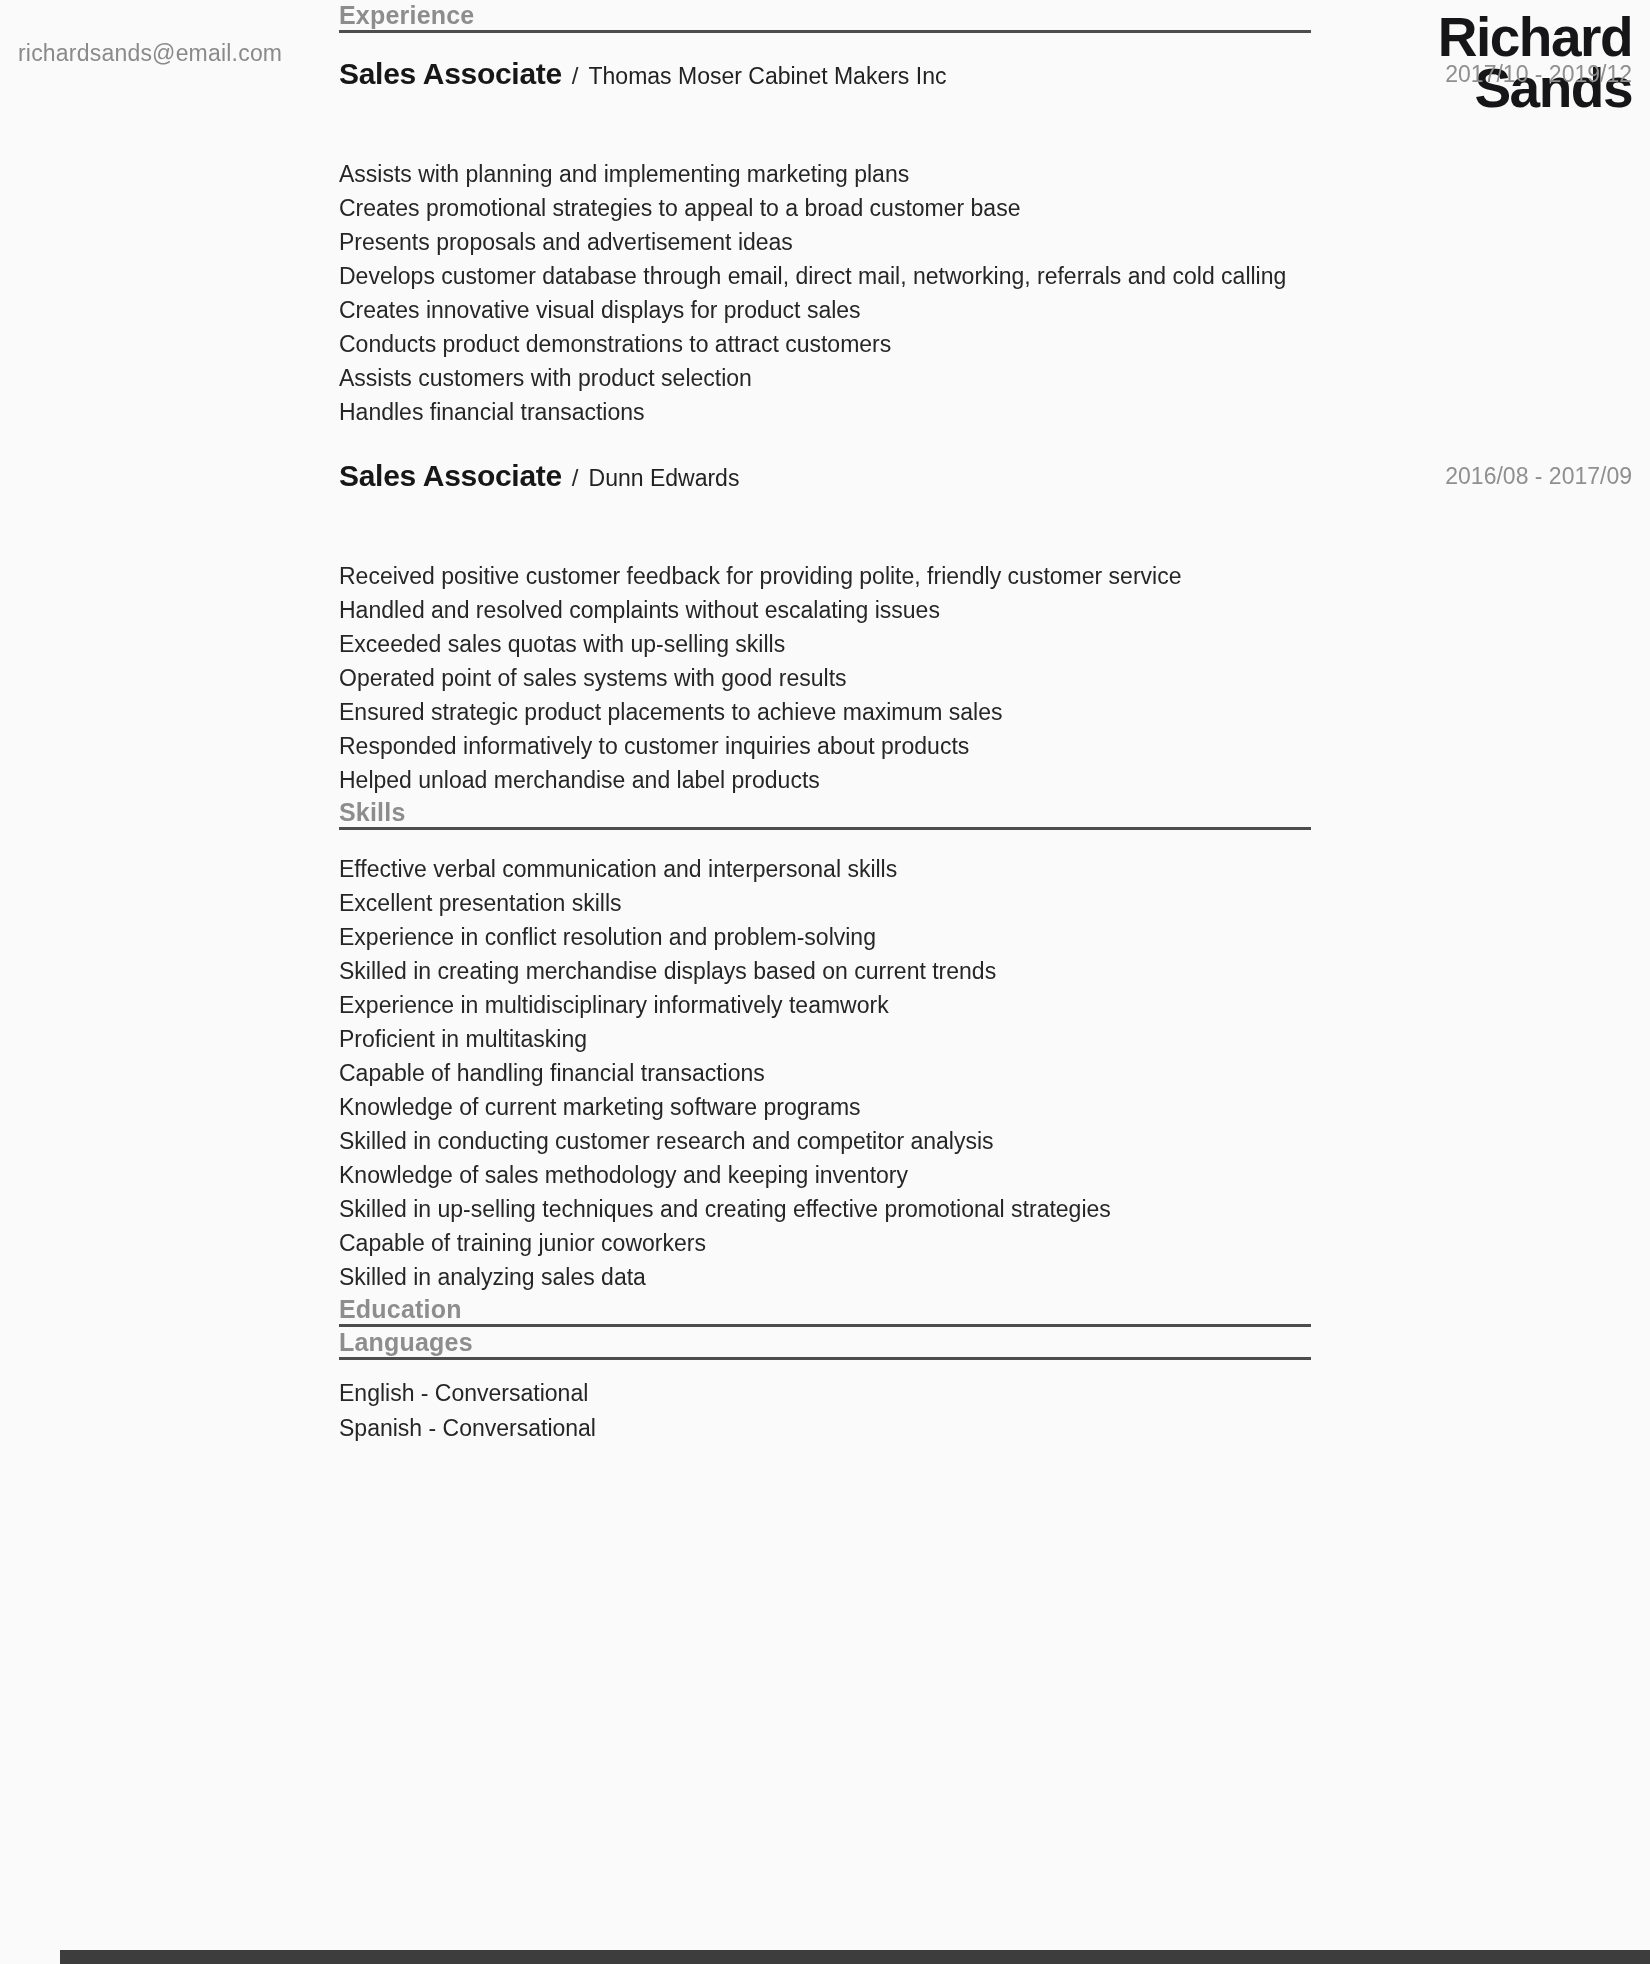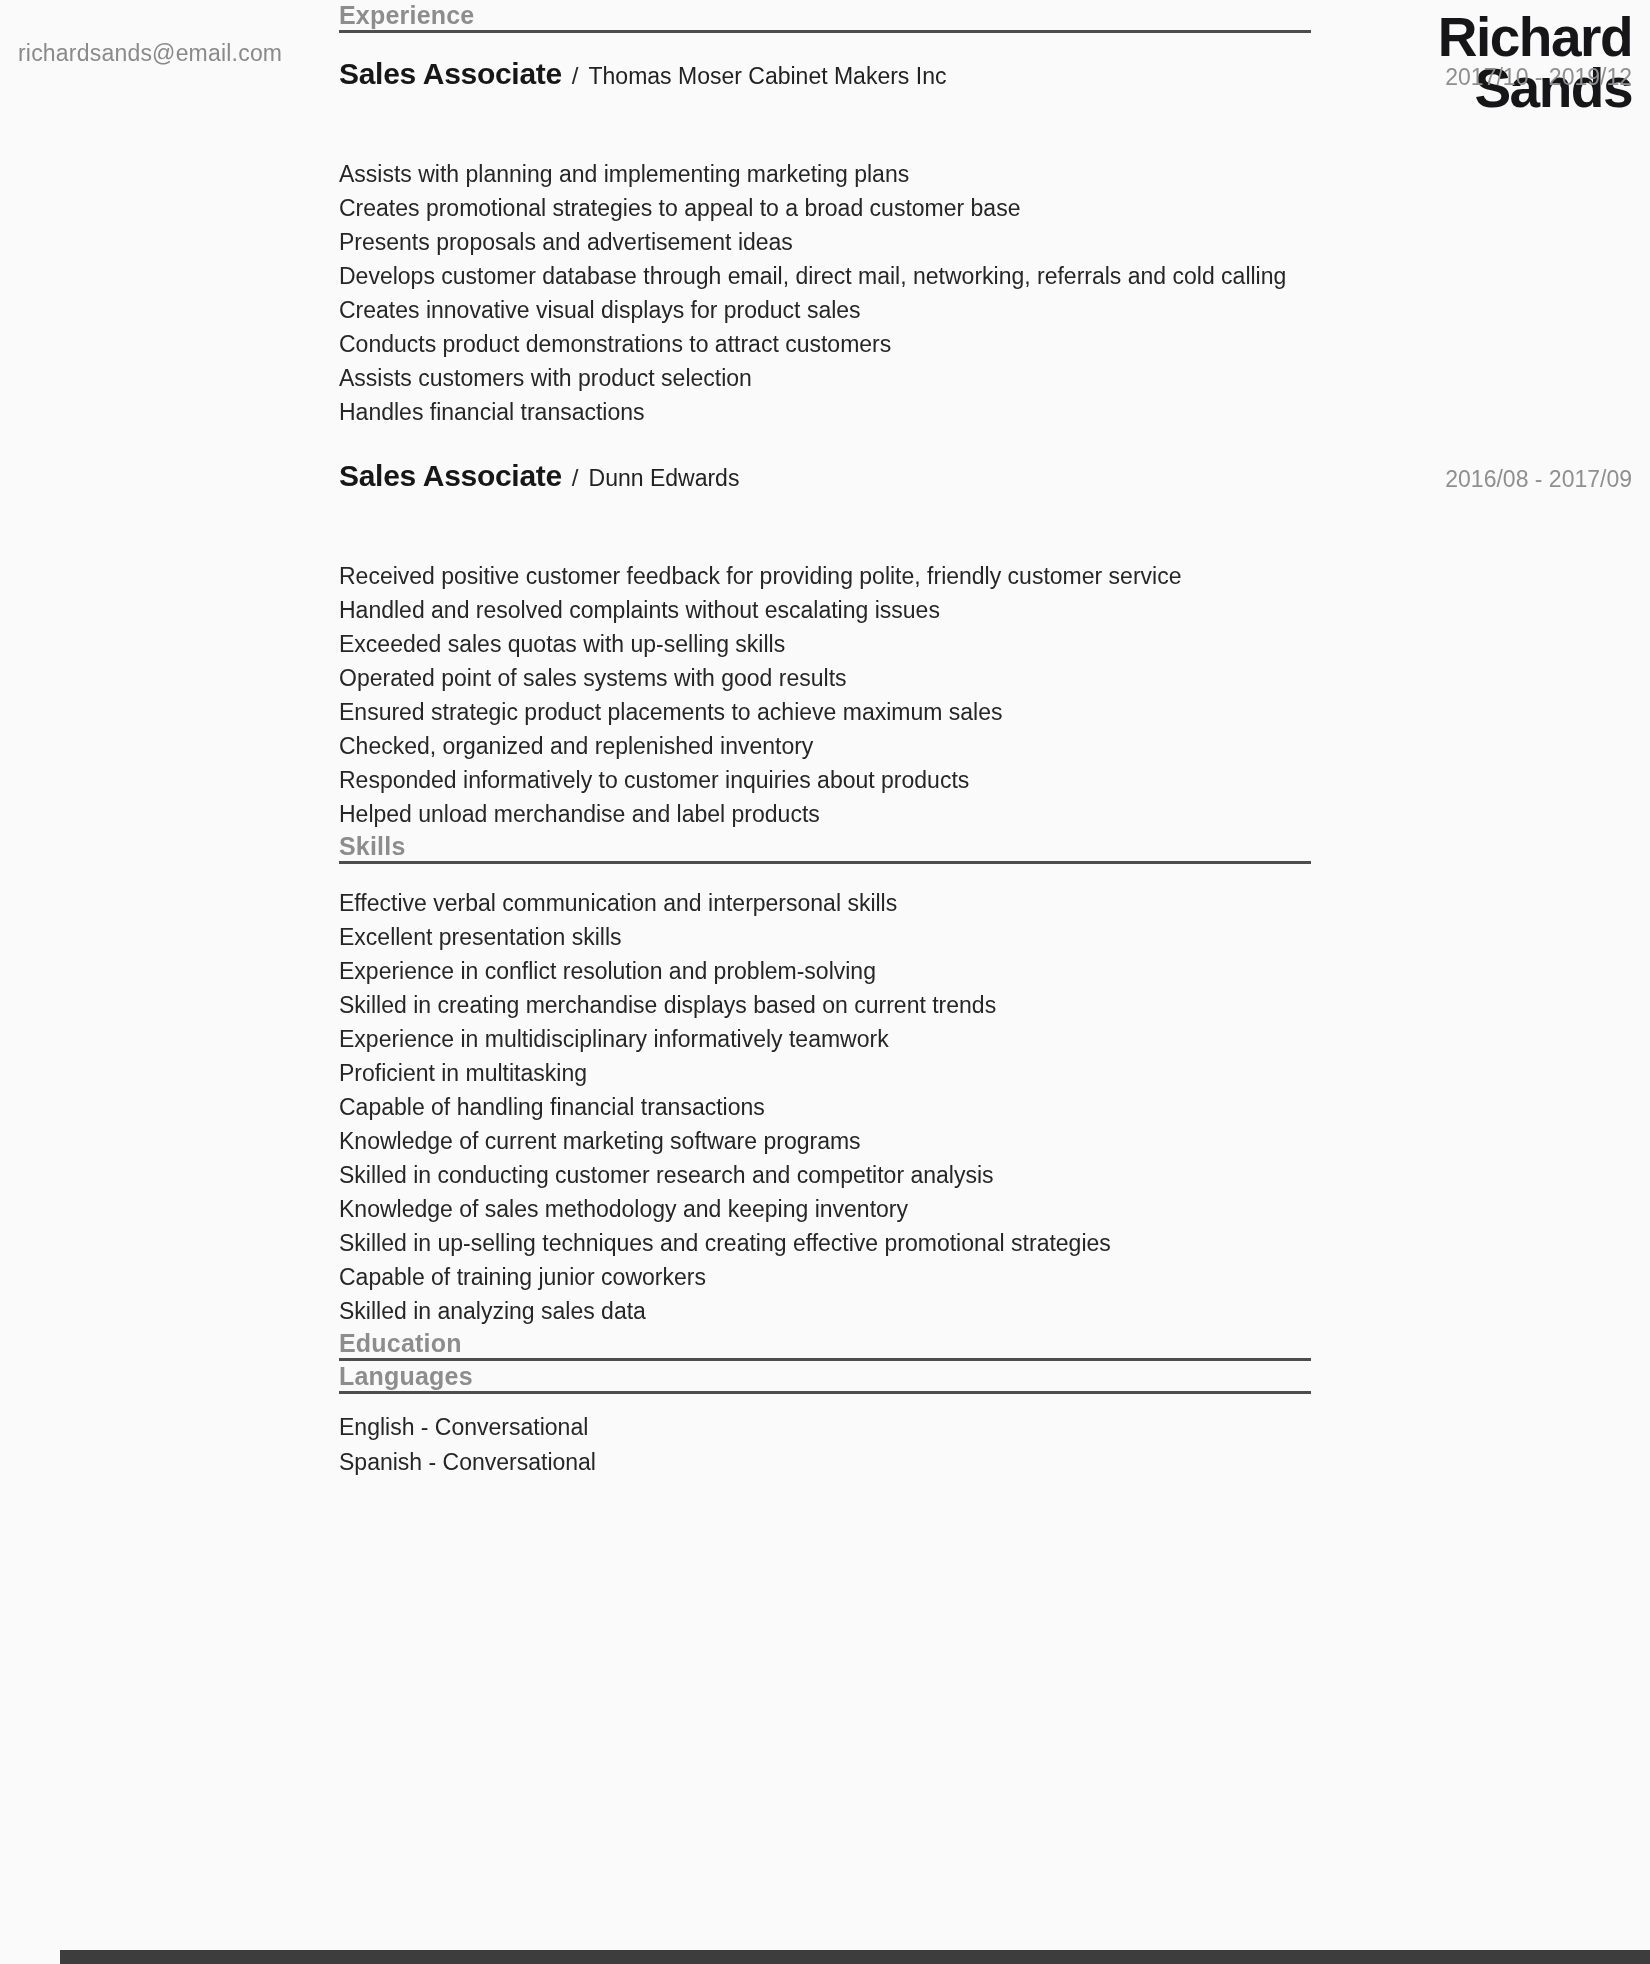--- a/index.html
+++ b/index.html
@@ -49,21 +49,21 @@
     letter-spacing: 0.2px;
   }
   .sec-experience { margin-top: 150px; }
   .sec-skills    { margin-top: 52px; }
   .sec-education { margin-top: 48px; }
   .sec-languages { margin-top: 56px; }
 
   .entry-head {
     display: flex;
     justify-content: space-between;
-    align-items: flex-end;
+    align-items: center;
   }
   .job .entry-head { margin-top: 24px; }
   .job + .job .entry-head { margin-top: 30px; }
   .edu .entry-head { margin-top: 18px; }
 
   .entry-title {
     font-size: 30px;
     font-weight: 800;
     color: #171717;
     letter-spacing: -0.3px;
@@ -150,21 +150,20 @@
         <span class="entry-title">Sales Associate</span><span class="entry-sep">/</span><span class="entry-org">Dunn Edwards</span>
       </div>
       <div class="entry-dates">2016/08 - 2017/09</div>
     </div>
     <ul class="plain">
             <li>Received positive customer feedback for providing polite, friendly customer service</li>
             <li>Handled and resolved complaints without escalating issues</li>
             <li>Exceeded sales quotas with up-selling skills</li>
             <li>Operated point of sales systems with good results</li>
             <li>Ensured strategic product placements to achieve maximum sales</li>
-            <li>Checked, organized and replenished inventory</li>
             <li>Responded informatively to customer inquiries about products</li>
             <li>Helped unload merchandise and label products</li>
           </ul>
   </div>
 </div>
 
     <h2 class="sec sec-skills">Skills</h2>
     <ul class="plain skill-list">
         <li>Effective verbal communication and interpersonal skills</li>
         <li>Excellent presentation skills</li>

